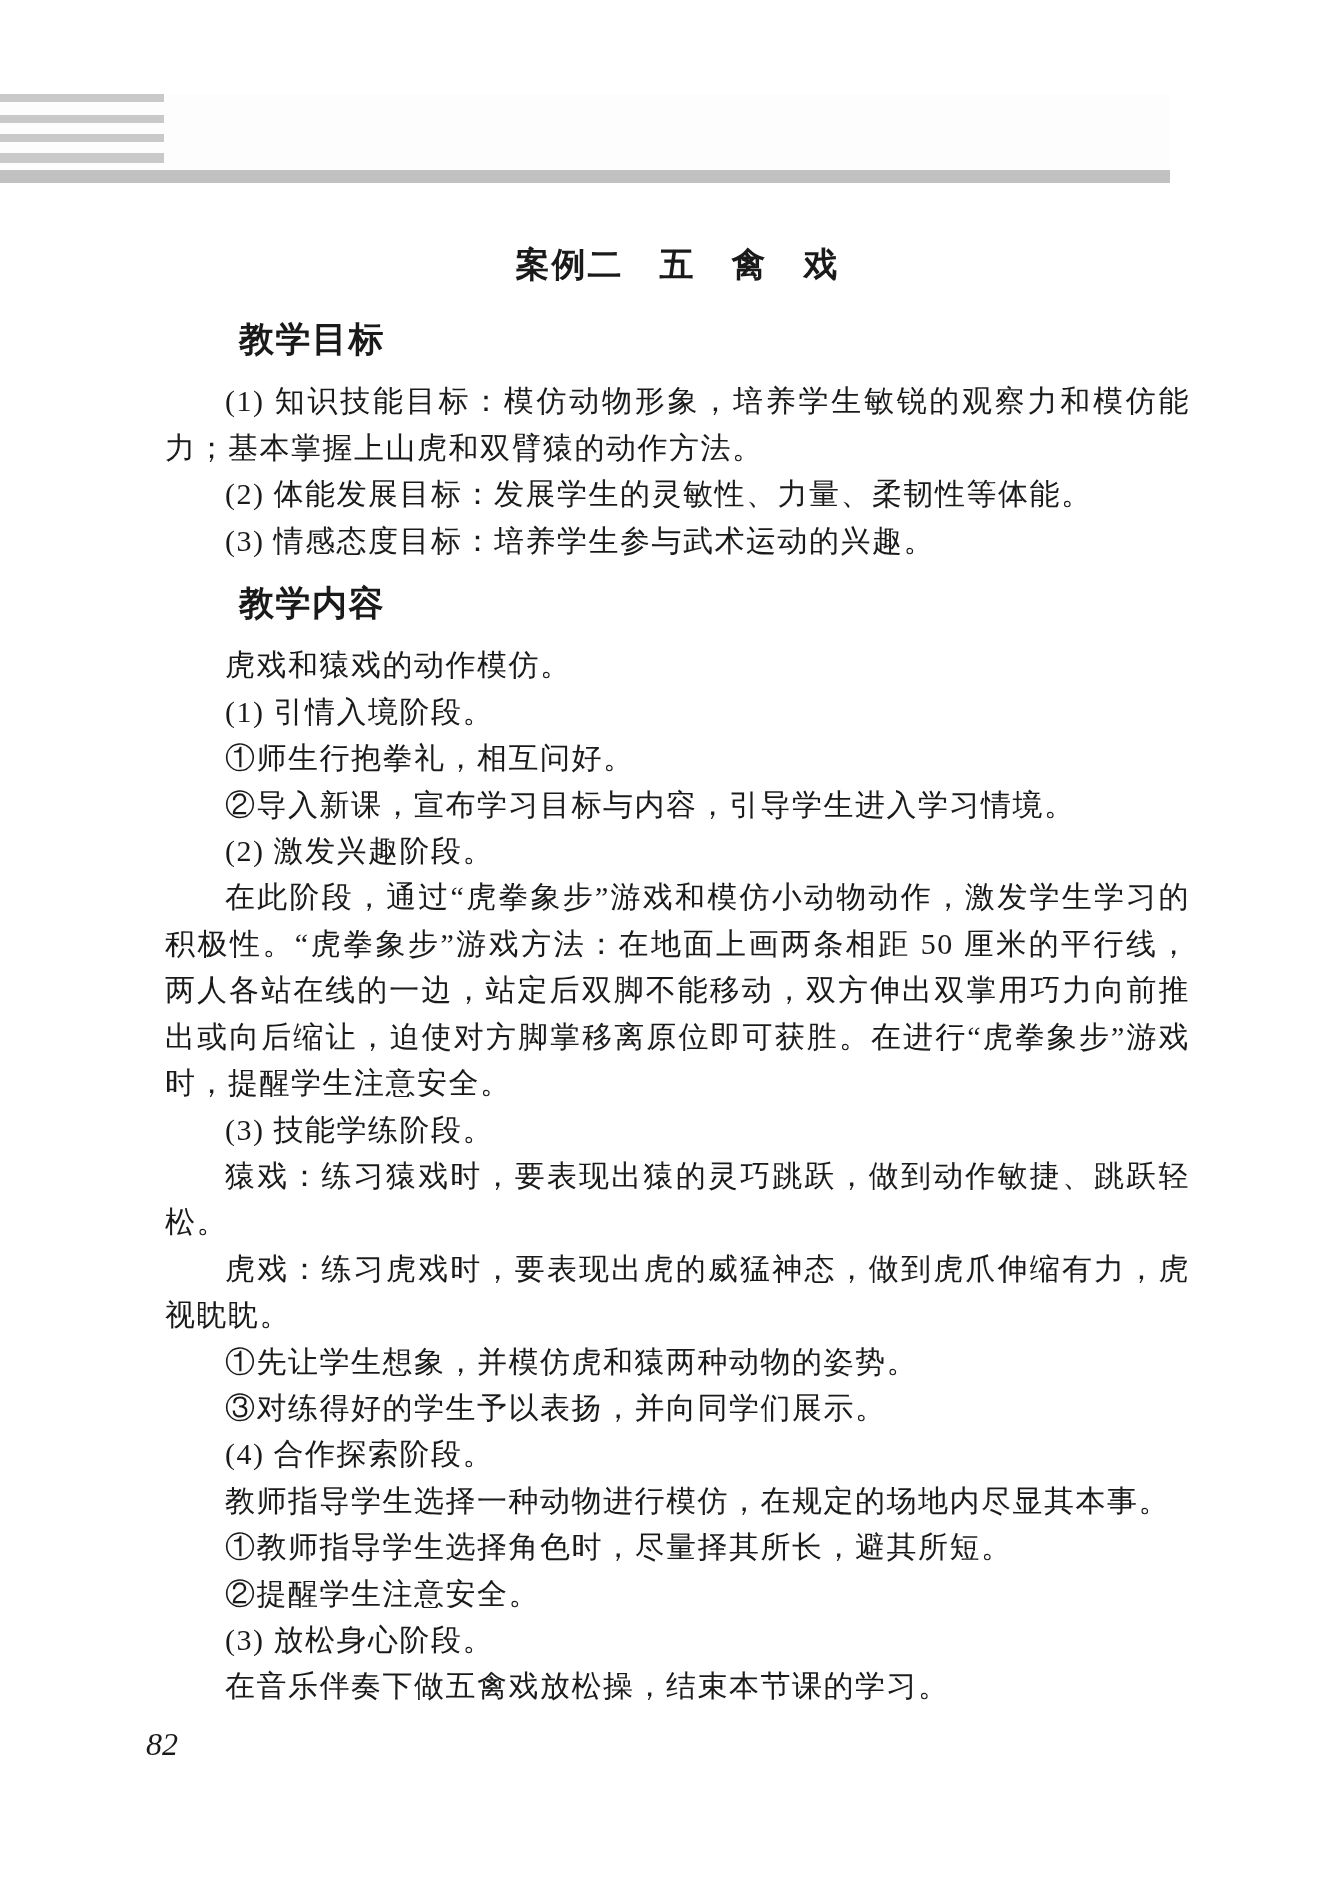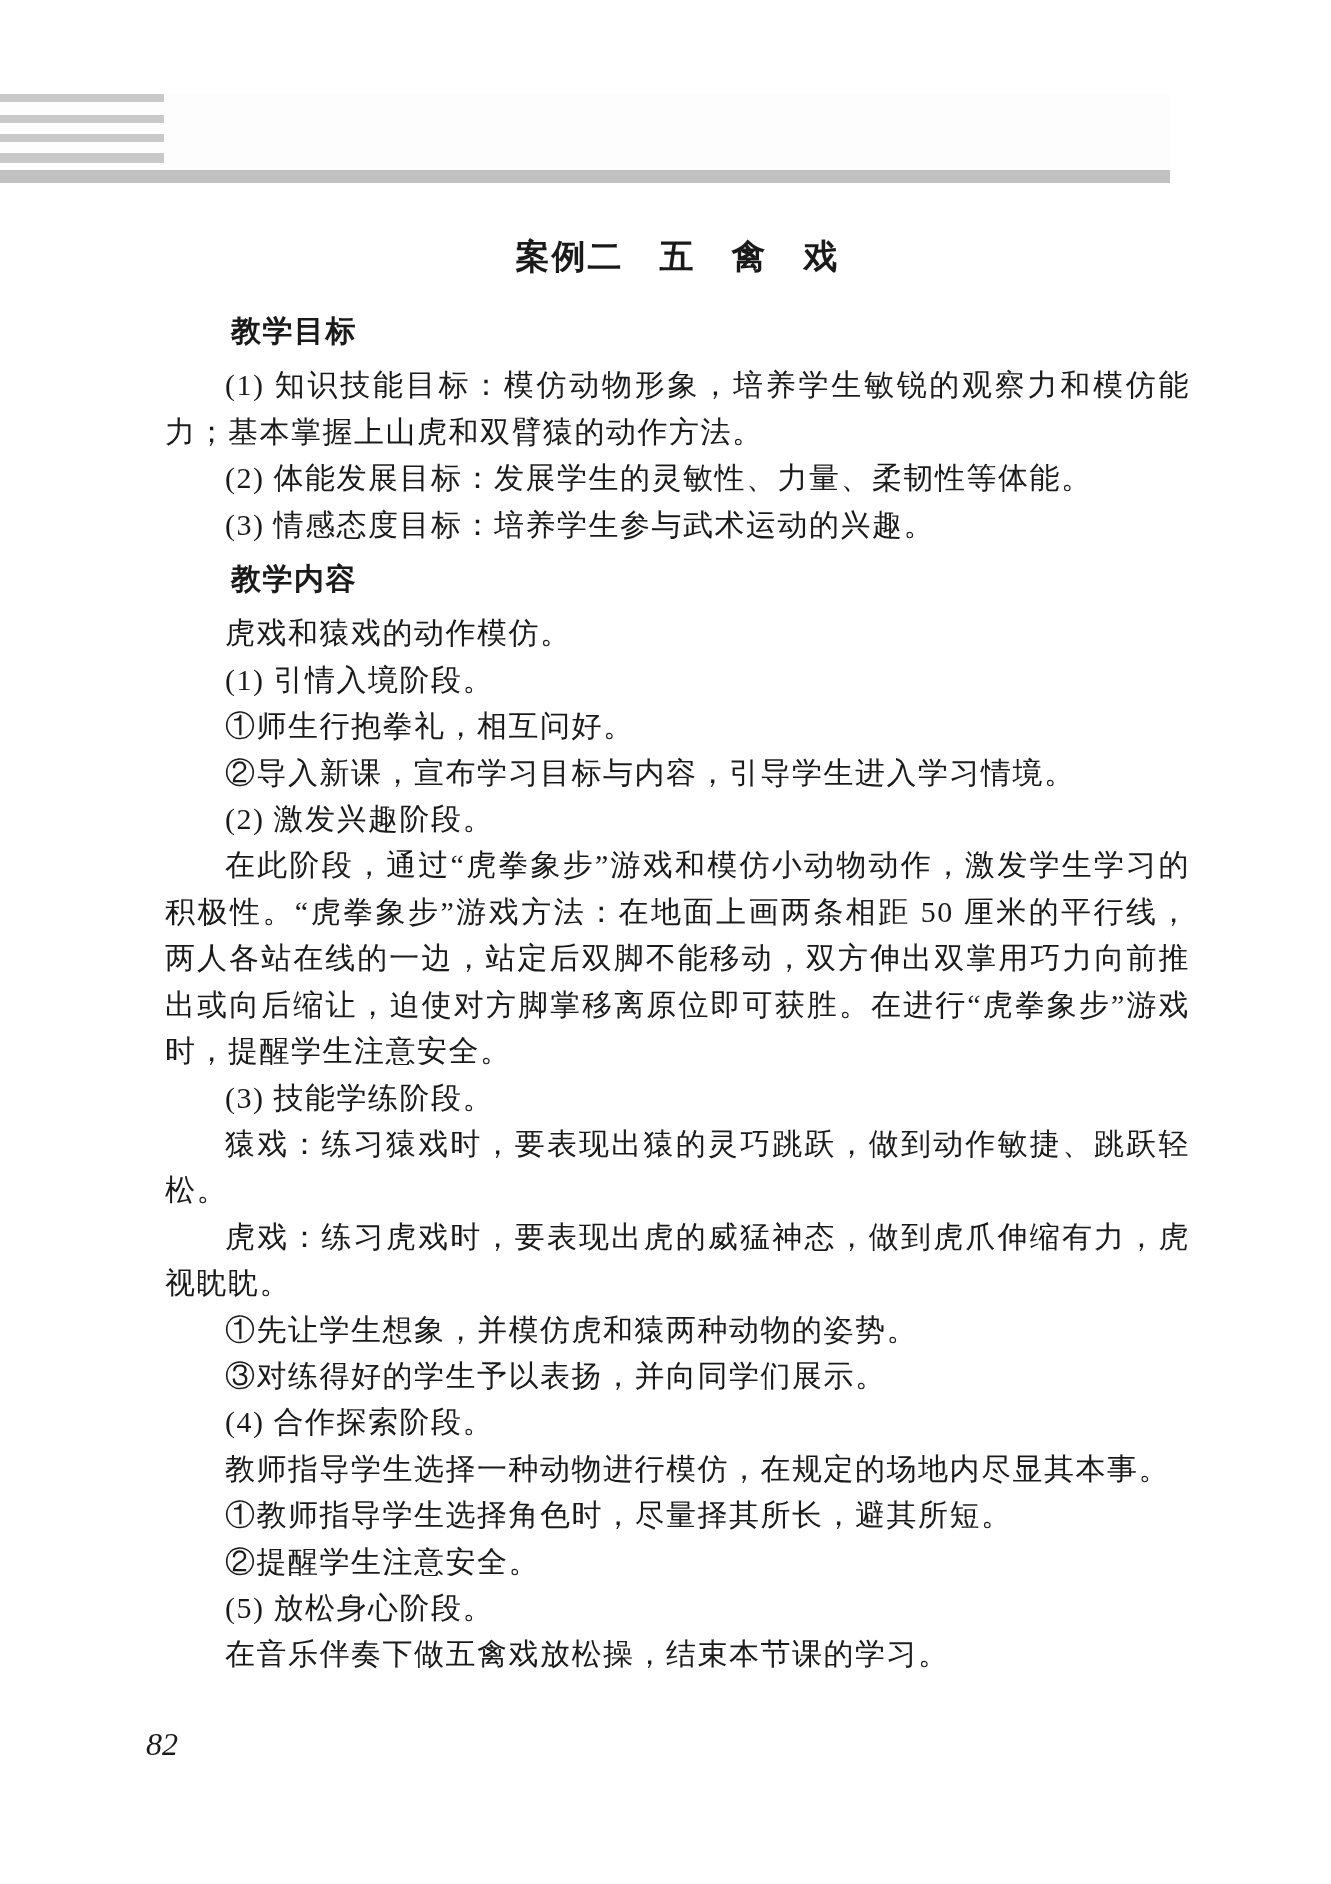--- a/index.html
+++ b/index.html
@@ -30,21 +30,21 @@
   .decor-bar.b1{top:94px;}
   .decor-bar.b2{top:115px;}
   .decor-bar.b3{top:134px;}
   .decor-bar.b4{top:153px;height:10px;}
   .decor-band{
     position:absolute;left:0;top:170px;width:1170px;height:13px;
     background:var(--decor-band);
   }
   
   .title{
-    position:absolute;left:165px;top:234px;width:1025px;
+    position:absolute;left:165px;top:242px;width:1025px;
     margin:0;
     text-align:center;
     font-family:"Liberation Serif","DejaVu Serif",serif;
     font-weight:bold;
     font-size:34px;
     letter-spacing:2px;
     color:var(--text);
   }
   
   .content{
@@ -54,24 +54,24 @@
     margin:0;
     font-family:"Liberation Serif","DejaVu Serif",serif;
     font-size:30px;
     line-height:46.4px;
     letter-spacing:1.5px;
     text-align:justify;
     text-indent:60px;
     color:var(--text);
   }
   .content h2.heading{
-    margin:8px;
+    margin:16px;
     font-family:"Liberation Sans","DejaVu Sans",sans-serif;
     font-weight:bold;
-    font-size:30px;
+    font-size:35px;
     line-height:46.4px;
     letter-spacing:1.5px;
     text-indent:58px;
     color:var(--text);
   }
   
   .page-number{
     position:absolute;left:146px;top:1726px;
     font-family:"Liberation Serif","DejaVu Serif",serif;
     font-style:italic;
@@ -109,19 +109,19 @@
       <p class="para">在此阶段，通过“虎拳象步”游戏和模仿小动物动作，激发学生学习的积极性。“虎拳象步”游戏方法：在地面上画两条相距 50 厘米的平行线，两人各站在线的一边，站定后双脚不能移动，双方伸出双掌用巧力向前推出或向后缩让，迫使对方脚掌移离原位即可获胜。在进行“虎拳象步”游戏时，提醒学生注意安全。</p>
       <p class="para">(3) 技能学练阶段。</p>
       <p class="para">猿戏：练习猿戏时，要表现出猿的灵巧跳跃，做到动作敏捷、跳跃轻松。</p>
       <p class="para">虎戏：练习虎戏时，要表现出虎的威猛神态，做到虎爪伸缩有力，虎视眈眈。</p>
       <p class="para">①先让学生想象，并模仿虎和猿两种动物的姿势。</p>
       <p class="para">③对练得好的学生予以表扬，并向同学们展示。</p>
       <p class="para">(4) 合作探索阶段。</p>
       <p class="para">教师指导学生选择一种动物进行模仿，在规定的场地内尽显其本事。</p>
       <p class="para">①教师指导学生选择角色时，尽量择其所长，避其所短。</p>
       <p class="para">②提醒学生注意安全。</p>
-      <p class="para">(5) 放松身心阶段。</p>
+      <p class="para">(3) 放松身心阶段。</p>
       <p class="para">在音乐伴奏下做五禽戏放松操，结束本节课的学习。</p>
     </div>
 
   <div class="page-number">82</div>
 
 </div>
 
 </body></html>

